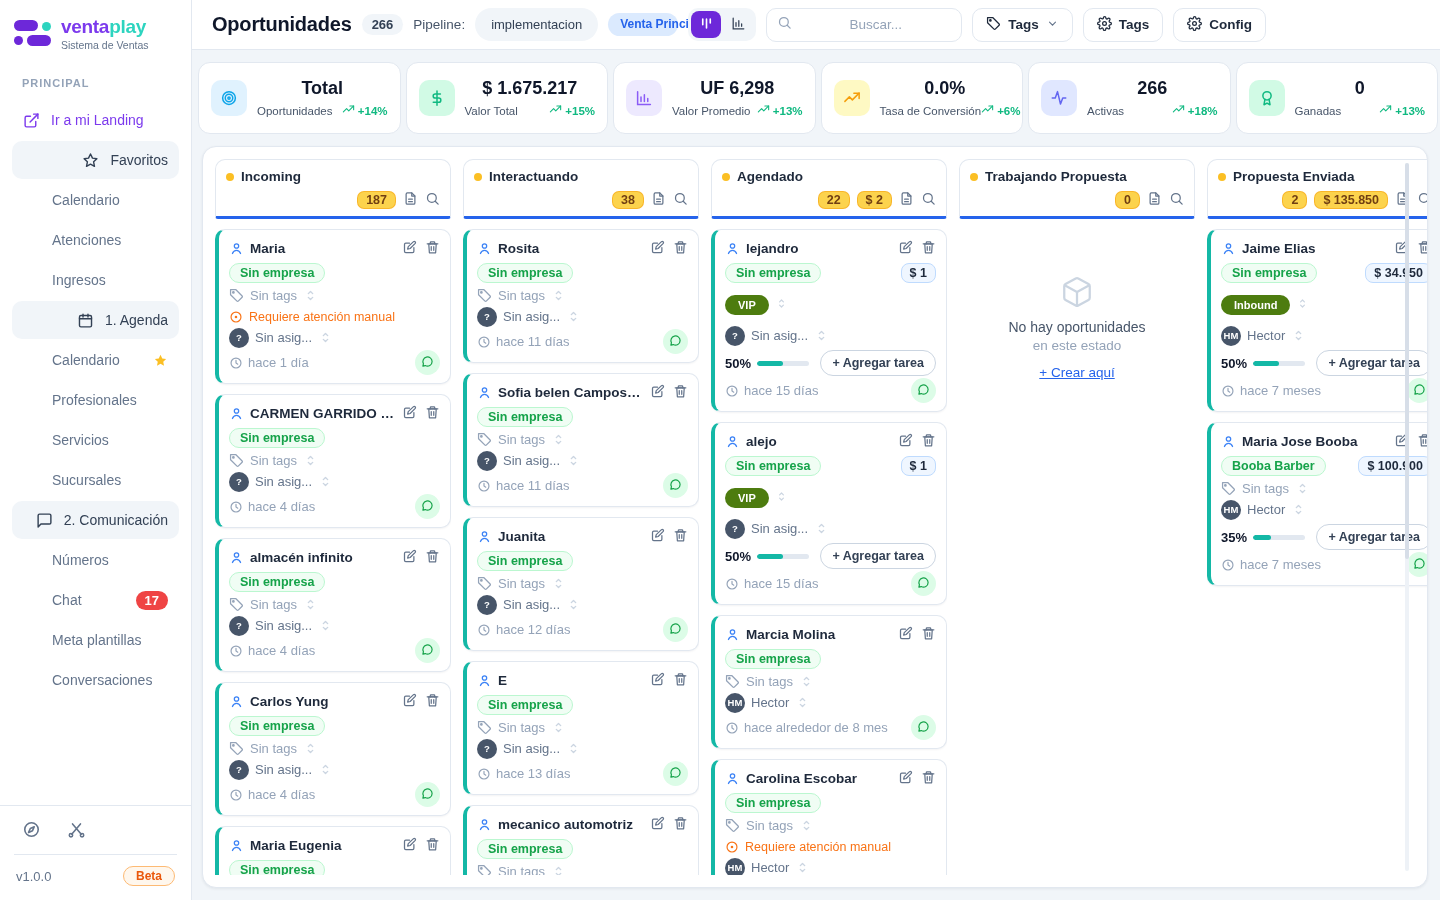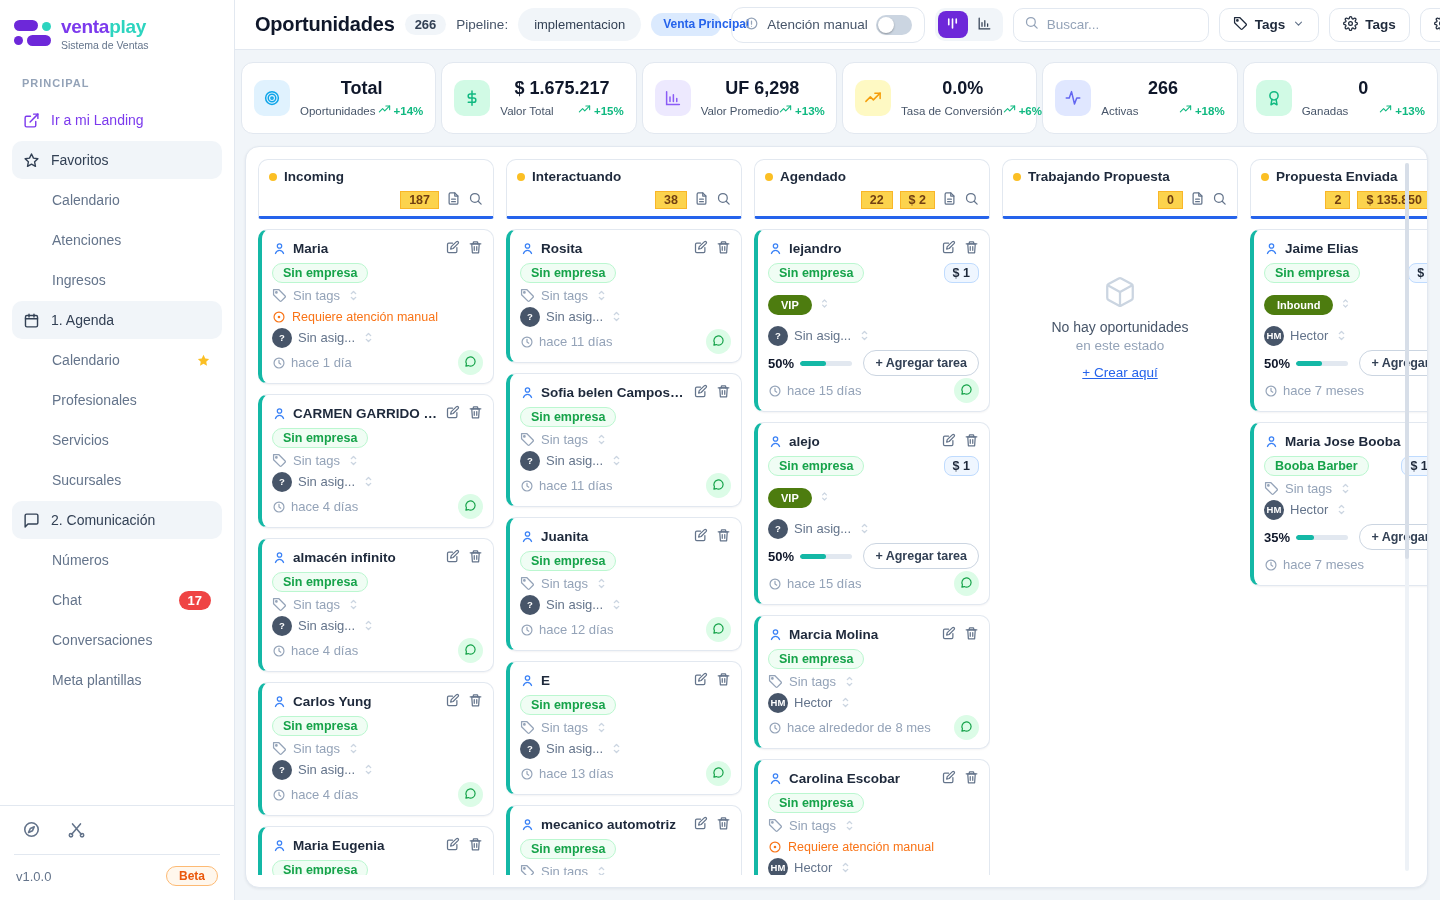--- a/index.html
+++ b/index.html
@@ -1,35 +1,35 @@
 <!DOCTYPE html>
 <html><head>
 <meta charset="utf-8">
 <style>
   * { margin:0; padding:0; box-sizing:border-box; }
   html,body { width:1440px; height:900px; overflow:hidden; }
   body { font-family:"Liberation Sans", sans-serif; background:#f1f5f9; color:#334155; }
   .app { display:flex; width:100%; height:100%; }
 
   
-  aside { width:235px; flex:none; background:#fff; border-right:1px solid #e2e8f0; display:flex; flex-direction:column; }
+  aside { width:192px; flex:none; background:#fff; border-right:1px solid #e2e8f0; display:flex; flex-direction:column; }
   .logo-wrap { padding:16px 12px 8px 14px; display:flex; gap:9px; align-items:center; flex:none; }
   .logo-mark { width:38px; height:32px; position:relative; flex:none; }
   .lm-b1 { position:absolute; left:0; top:2px; width:24px; height:11px; border-radius:6px; background:#6d28d9; }
   .lm-d1 { position:absolute; left:28px; top:4px; width:9px; height:9px; border-radius:50%; background:#2dd4bf; }
   .lm-d2 { position:absolute; left:0; top:18px; width:9px; height:9px; border-radius:50%; background:#6d28d9; }
   .lm-b2 { position:absolute; left:13px; top:17px; width:24px; height:11px; border-radius:6px; background:#6d28d9; }
   .wordmark { font-size:19px; font-weight:800; letter-spacing:-0.3px; }
   .wm-a { color:#7c3aed; } .wm-b { color:#2dd4bf; }
   .tagline { font-size:10.5px; color:#64748b; margin-top:1px; }
   .nav { flex:1; padding:6px 12px 0; overflow:hidden; }
   .section-label { font-size:11px; font-weight:700; color:#94a3b8; letter-spacing:.09em; margin:12px 10px 12px; }
   .nav-item { display:flex; align-items:center; gap:11px; height:38px; padding:0 11px; border-radius:10px; font-size:14px; color:#334155; cursor:pointer; margin-bottom:2px; }
   .nav-item.primary { color:#7c3aed; font-weight:500; }
-  .nav-item.group { background:#f1f5f9; font-weight:500; }
+  .nav-item.group { background:#f1f5f9; font-weight:500;justify-content:flex-end; }
   .nav-item.sub { padding-left:40px; color:#64748b; }
   .nav-item .ic { display:inline-flex; }
   .nav-item .ic svg { width:17px; height:17px; }
   .badge-red { margin-left:auto; background:#ef4444; color:#fff; font-size:13px; font-weight:700; padding:2px 9px; border-radius:999px; }
   .star-amber { margin-left:auto; color:#fbbf24; display:inline-flex; }
   .star-amber svg { width:15px; height:15px; }
   .side-bottom { padding:10px 16px 14px; border-top:1px solid #e2e8f0; flex:none; }
   .sb-icons { display:flex; gap:26px; padding:4px 6px 12px; color:#334155; }
   .sb-icons .icbtn svg { width:19px; height:19px; }
   .sb-divider { border-top:1px solid #e2e8f0; margin:0 -2px 11px; }
@@ -47,21 +47,21 @@
   .attn { display:flex; align-items:center; gap:8px; border:1px solid #e2e8f0; border-radius:12px; padding:7px 12px; color:#475569; font-size:13.5px; white-space:nowrap; }
   .attn .ic svg { width:15px; height:15px; color:#94a3b8; }
   .toggle { width:36px; height:20px; border-radius:999px; background:#cbd5e1; position:relative; cursor:pointer; flex:none; }
   .toggle .knob { position:absolute; left:2px; top:2px; width:16px; height:16px; border-radius:50%; background:#fff; box-shadow:0 1px 2px rgba(0,0,0,.3); }
   .viewsw { display:flex; gap:2px; background:#f1f5f9; border-radius:10px; padding:3px; flex:none; }
   .vbtn { width:30px; height:27px; border-radius:8px; display:flex; align-items:center; justify-content:center; color:#334155; border:0; background:transparent; cursor:pointer; }
   .vbtn.active { background:#6d28d9; color:#fff; }
   .vbtn svg { width:15px; height:15px; }
   .searchbox { display:flex; align-items:center; gap:8px; border:1px solid #e2e8f0; border-radius:10px; padding:0 10px; height:34px; width:196px; color:#94a3b8; flex:none; }
   .searchbox svg { width:15px; height:15px; }
-  .searchbox input { border:0; outline:0; width:100%; font-size:13.5px; color:#334155; font-family:inherit; background:transparent; }
+  .searchbox input { border:0; outline:0; width:100%; font-size:13.5px; color:#334155; font-family:inherit; background:transparent;text-align:center; }
   .searchbox input::placeholder { color:#94a3b8; }
   .hbtn { display:flex; align-items:center; gap:7px; border:1px solid #e2e8f0; border-radius:10px; height:34px; padding:0 13px; font-size:13.5px; font-weight:600; color:#1e293b; background:#fff; cursor:pointer; font-family:inherit; white-space:nowrap; flex:none; }
   .hbtn svg { width:15px; height:15px; }
   .hbtn .chev svg { width:13px; height:13px; color:#64748b; }
 
   
   .stats { display:flex; gap:5px; padding:12px 2px 0 6px; flex:none; }
   .stat-card { flex:1; background:#fff; border:1px solid #e2e8f0; border-radius:12px; height:72px; display:flex; align-items:center; gap:10px; padding:0 12px; min-width:0; }
   .stat-icon { width:36px; height:36px; border-radius:10px; display:flex; align-items:center; justify-content:center; flex:none; }
   .stat-icon svg { width:18px; height:18px; }
@@ -74,21 +74,21 @@
 
   
   .board { margin:12px 12px 12px 10px; background:#fff; border:1px solid #e2e8f0; border-radius:14px; box-shadow:0 1px 3px rgba(15,23,42,.07); flex:1; padding:12px; position:relative; overflow:hidden; }
   .columns { display:flex; gap:12px; height:100%; }
   .column { width:236px; flex:none; display:flex; flex-direction:column; min-height:0; }
   .col-header { background:#fff; border:1px solid #e2e8f0; border-bottom:3px solid #2563eb; border-radius:10px 10px 3px 3px; padding:9px 10px 7px; margin-bottom:10px; flex:none; }
   .ch-title { display:flex; align-items:center; gap:7px; }
   .dot { width:8px; height:8px; border-radius:50%; background:#fbbf24; flex:none; }
   .ch-name { font-size:13.5px; font-weight:700; color:#1e293b; white-space:nowrap; }
   .ch-tools { display:flex; align-items:center; gap:7px; justify-content:flex-end; margin-top:7px; color:#64748b; }
-  .count-badge { background:#fcd34d; border:1px solid rgba(245,158,11,.55); color:#713f12; font-size:12.5px; font-weight:700; padding:1px 8px; border-radius:0; white-space:nowrap; }
+  .count-badge { background:#fcd34d; border:1px solid rgba(245,158,11,.55); color:#713f12; font-size:12.5px; font-weight:700; padding:1px 8px; border-radius:7px; white-space:nowrap; }
   .icbtn { background:none; border:0; padding:0; cursor:pointer; color:#64748b; display:inline-flex; align-items:center; }
   .chtool svg { width:15px; height:15px; }
   .cards { flex:1; display:flex; flex-direction:column; gap:10px; overflow:hidden; }
 
   .card { background:#fff; border:1px solid #e2e8f0; border-left:4px solid #14b8a6; border-radius:10px; padding:8px 10px; box-shadow:0 1px 2px rgba(15,23,42,.05); flex:none; }
   .crow { display:flex; align-items:center; gap:6px; min-height:21px; }
   .pic { color:#3b82f6; display:inline-flex; } .pic svg { width:15px; height:15px; }
   .cname { font-size:13.5px; font-weight:700; color:#1e293b; flex:1; white-space:nowrap; overflow:hidden; text-overflow:ellipsis; }
   .cacts { display:flex; gap:8px; color:#334155; }
   .cacts svg { width:15px; height:15px; }
@@ -207,24 +207,24 @@
             <span>2. Comunicación</span>
           </div>
           <div class="nav-item sub">
             <span>Números</span>
           </div>
           <div class="nav-item sub">
             <span>Chat</span>
             <span class="badge-red">17</span>
           </div>
           <div class="nav-item sub">
-            <span>Conversaciones</span>
+            <span>Meta plantillas</span>
           </div>
           <div class="nav-item sub">
-            <span>Meta plantillas</span>
+            <span>Conversaciones</span>
           </div>
         </div>
     </nav>
     <div class="side-bottom">
       <div class="sb-icons">
         <button class="icbtn">
             <span class="ic"><svg viewBox="0 0 24 24" fill="none" stroke="currentColor" stroke-width="2" stroke-linecap="round" stroke-linejoin="round">
                 <circle cx="12" cy="12" r="8.5"></circle>
                 <path d="M15.5 8.5l-2.2 5-5 2.2 2.2-5z"></path>
               </svg></span>
@@ -246,31 +246,20 @@
   </aside>
 
   <div class="main">
 
     <header class="topbar">
       <span class="page-title">Oportunidades</span>
       <span class="count-pill">266</span>
       <span class="pipeline-label">Pipeline:</span>
       <span class="pipe-pill">implementacion</span>
       <span class="pipe-pill active">Venta Principal</span>
-      <span class="attn">
-        <span class="ic"><svg viewBox="0 0 24 24" fill="none" stroke="currentColor" stroke-width="2" stroke-linecap="round">
-              <circle cx="12" cy="12" r="8.5"></circle>
-              <path d="M12 8v5"></path>
-              <circle cx="12" cy="16.3" r=".9" fill="currentColor" stroke="none"></circle>
-            </svg></span>
-        <span>Atención manual</span>
-        <span class="toggle">
-            <span class="knob"></span>
-          </span>
-      </span>
       <span class="viewsw">
         <button class="vbtn active">
             <span class="ic"><svg viewBox="0 0 24 24" fill="none" stroke="currentColor" stroke-width="2.6" stroke-linecap="round">
                 <path d="M6 5v9M12 5v14M18 5v6"></path>
               </svg></span>
           </button>
         <button class="vbtn">
             <span class="ic"><svg viewBox="0 0 24 24" fill="none" stroke="currentColor" stroke-width="2" stroke-linecap="round">
                 <path d="M3.5 3.5v17h17"></path>
                 <path d="M8 16.5v-6M12.5 16.5V7.5M17 16.5v-4"></path>

